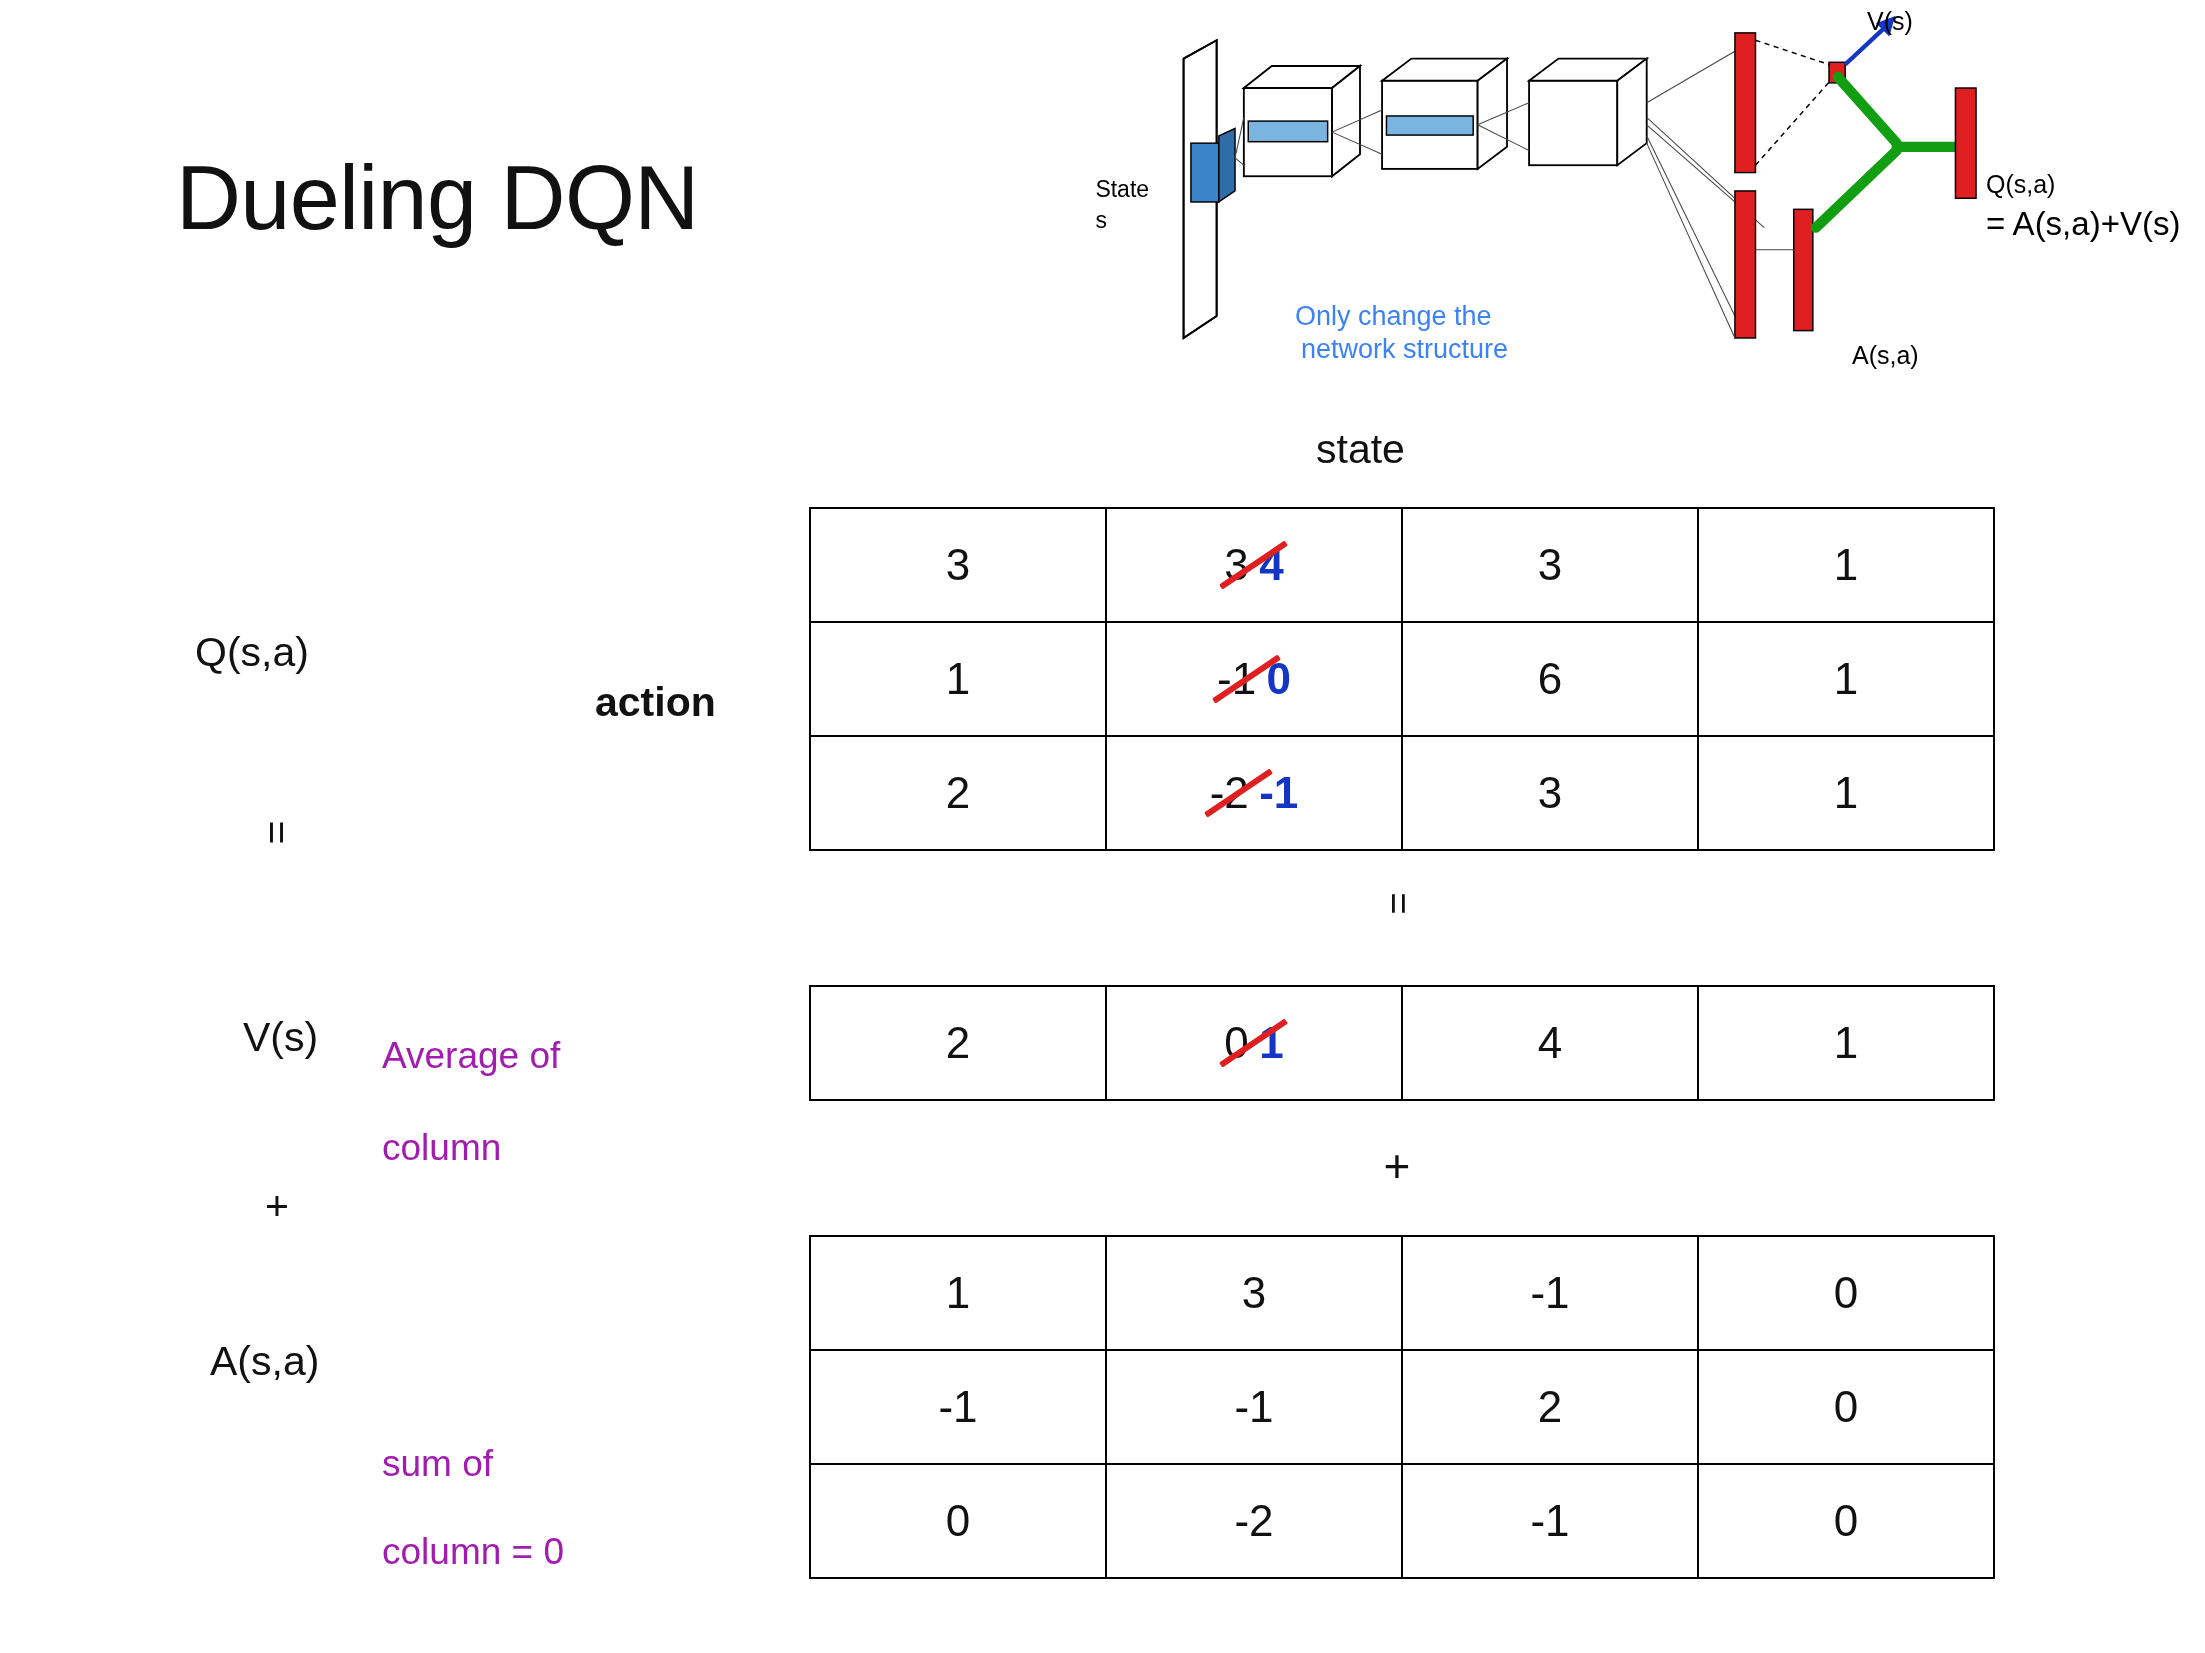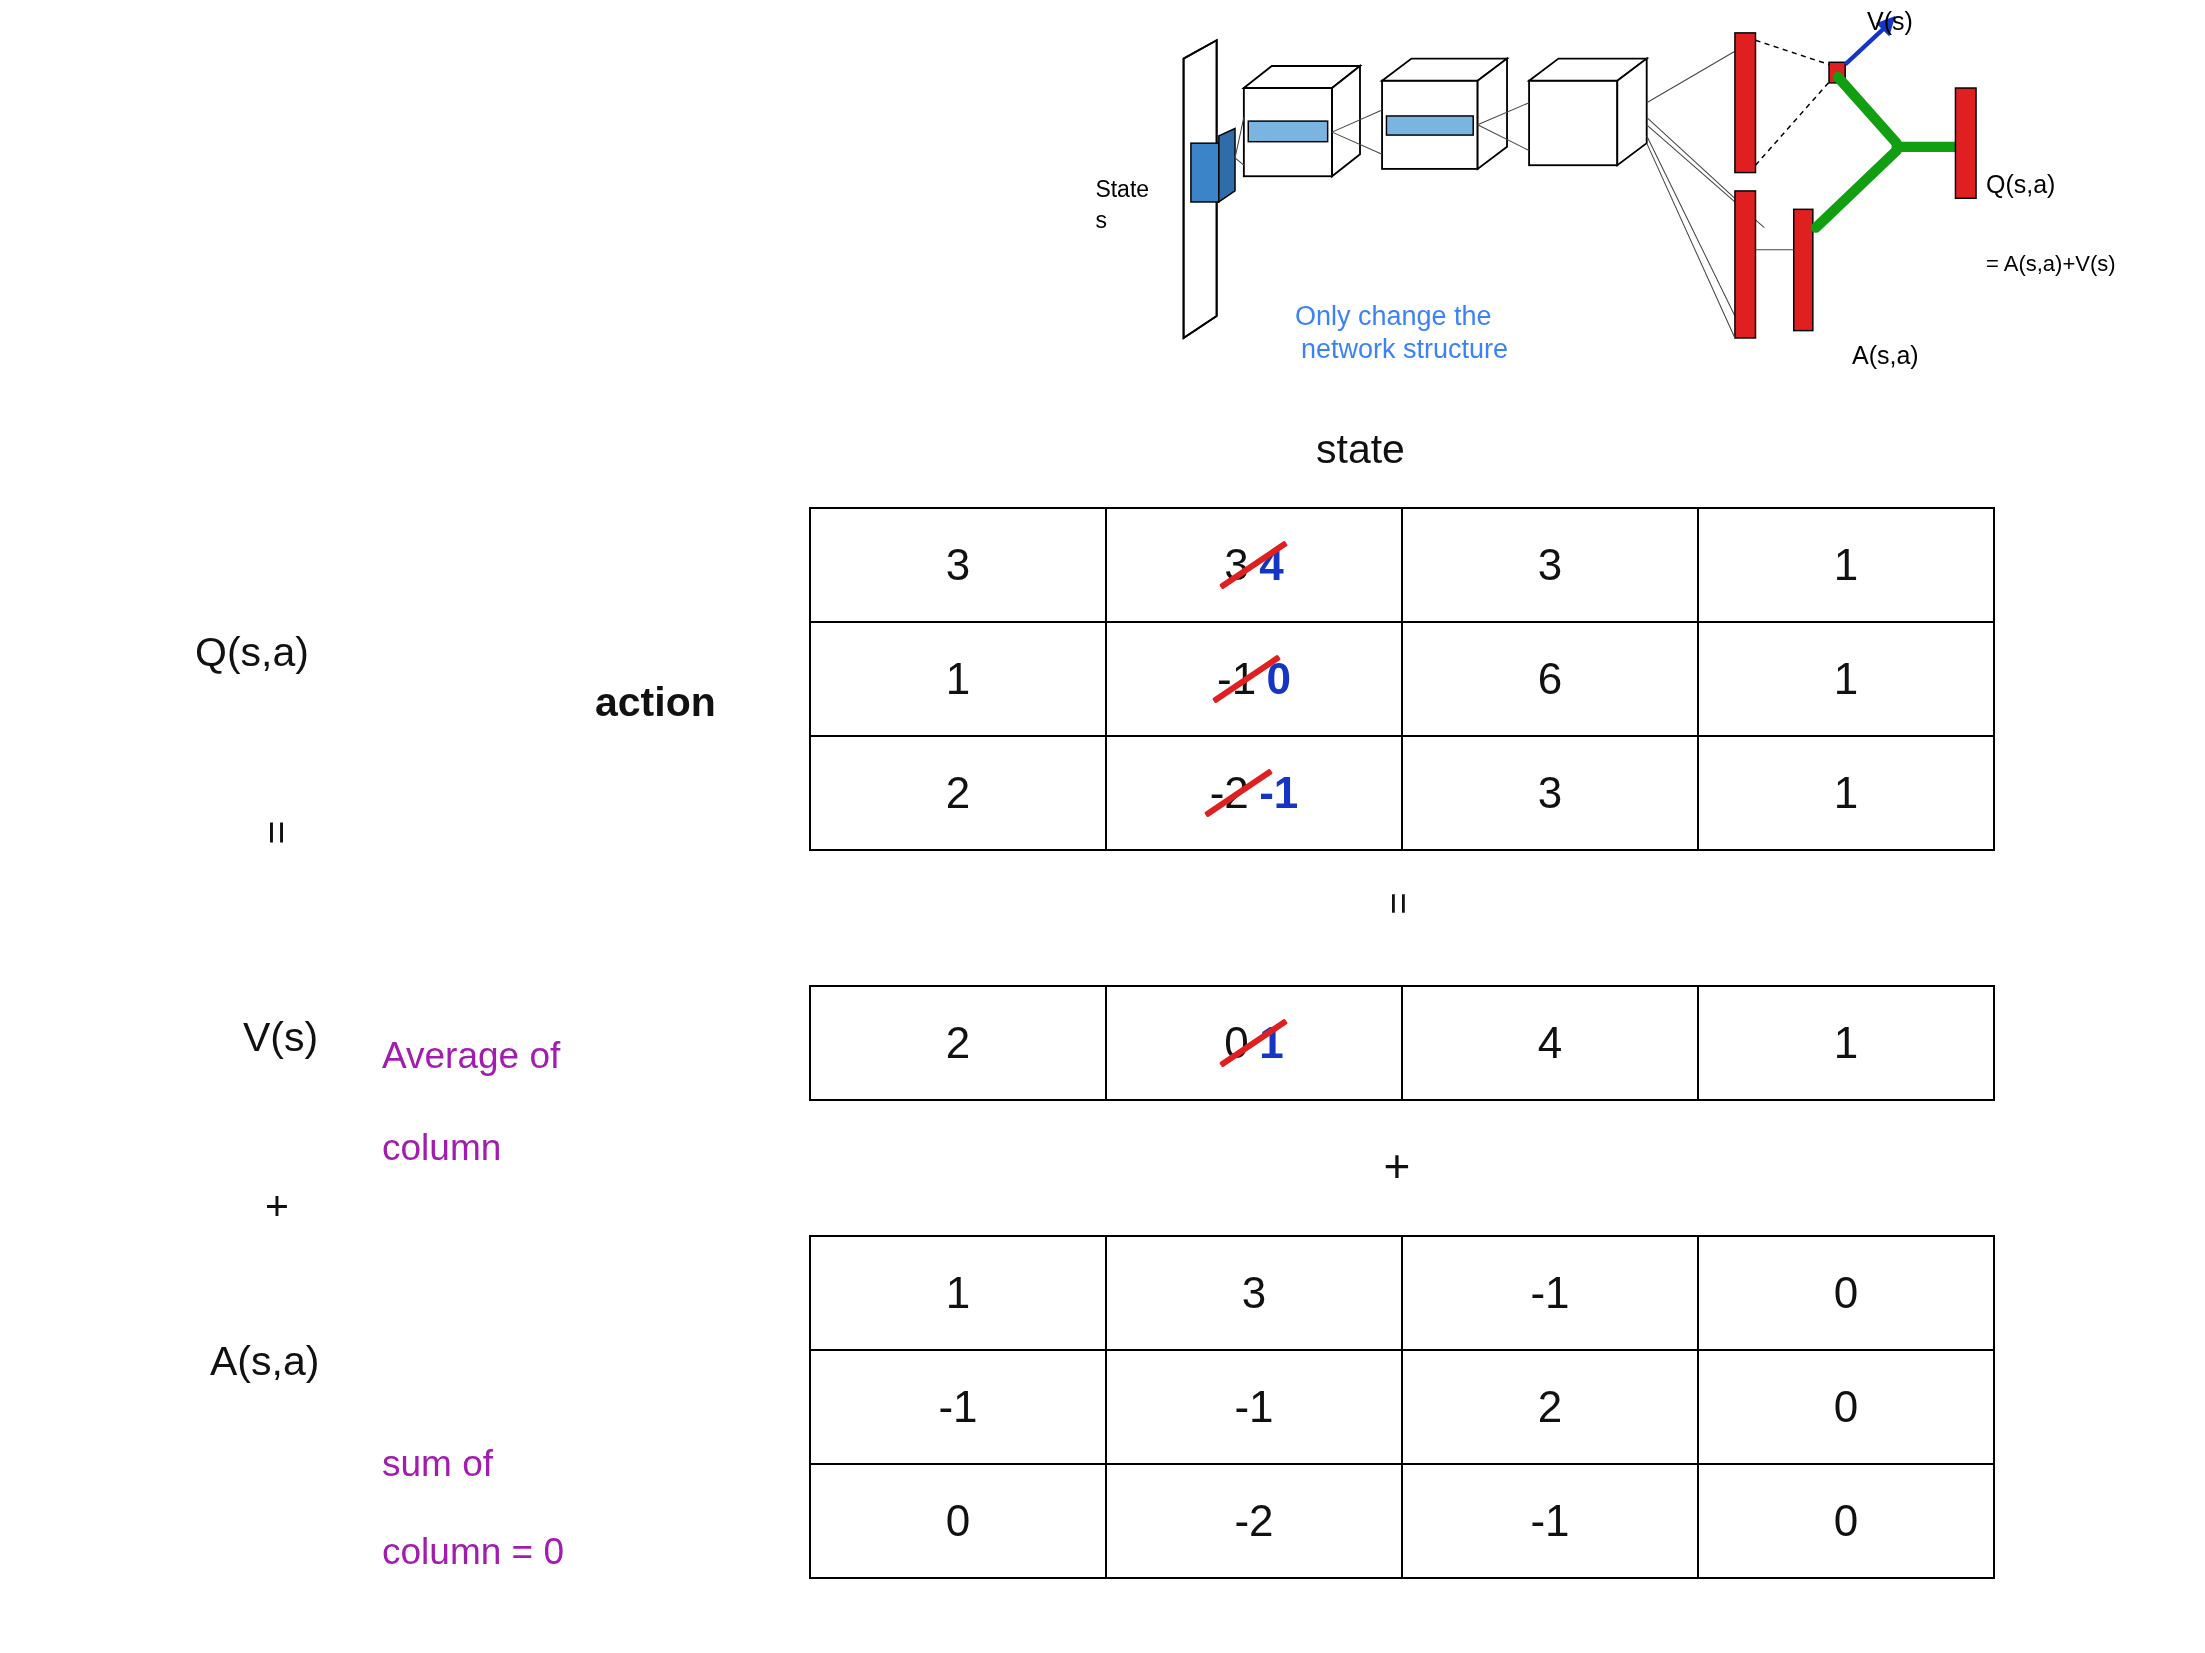--- a/index.html
+++ b/index.html
@@ -139,20 +139,21 @@
   #sep-plus2 { left: 1353px; top: 1139px; font-size: 46px; }
 
   
   svg.netsvg { position: absolute; left: 0; top: 0; }
 </style>
 </head>
 <body>
 
 <div id="slide">
 
+  <div class="title">Dueling DQN</div>
 
   <div class="netbox">
     <svg class="netsvg" width="1088" height="412" viewBox="0 0 1480 560">
 
       <g stroke="#000" fill="none" stroke-width="2.5">
         <polygon points="130,70 175,45 175,420 130,450" fill="#ffffff"></polygon>
         <polygon points="130,70 175,45 175,420 130,450" fill="none"></polygon>
       </g>
 
       <rect x="140" y="185" width="38" height="80" fill="#3c84c8" stroke="#000" stroke-width="2"></rect>
@@ -224,21 +225,21 @@
     <div class="net-label" style="left: 7.4px; top: 169px;">State</div>
     <div class="net-label" style="left: 7.4px; top: 200px;">s</div>
 
     <div class="net-note" style="left: 207px; top: 293px;">Only change the</div>
     <div class="net-note" style="left: 213px; top: 326px;">network structure</div>
 
     <div class="net-label" style="left: 779px; top: 0px; font-size: 25px;">V(s)</div>
     <div class="net-label" style="left: 764px; top: 334px; font-size: 25px;">A(s,a)</div>
 
     <div class="net-label" style="left: 898px; top: 163px; font-size: 25px;">Q(s,a)</div>
-    <div class="net-label" style="left: 898px; top: 198px; font-size: 22px; margin-top: 46px;">= A(s,a)+V(s)</div>
+    <div class="net-label" style="left: 898px; top: 198px; font-size: 33px;">= A(s,a)+V(s)</div>
   </div>
 
   <div class="state-label">state</div>
   <div class="action-label">action</div>
 
   <div class="side-label" style="left: 195px; top: 629px;">Q(s,a)</div>
   <div class="side-op" style="left: 265px; top: 809px; transform: rotate(90deg);">=</div>
   <div class="side-label" style="left: 243px; top: 1014px;">V(s)</div>
   <div class="side-op" style="left: 265px; top: 1183px;">+</div>
   <div class="side-label" style="left: 210px; top: 1338px;">A(s,a)</div>

